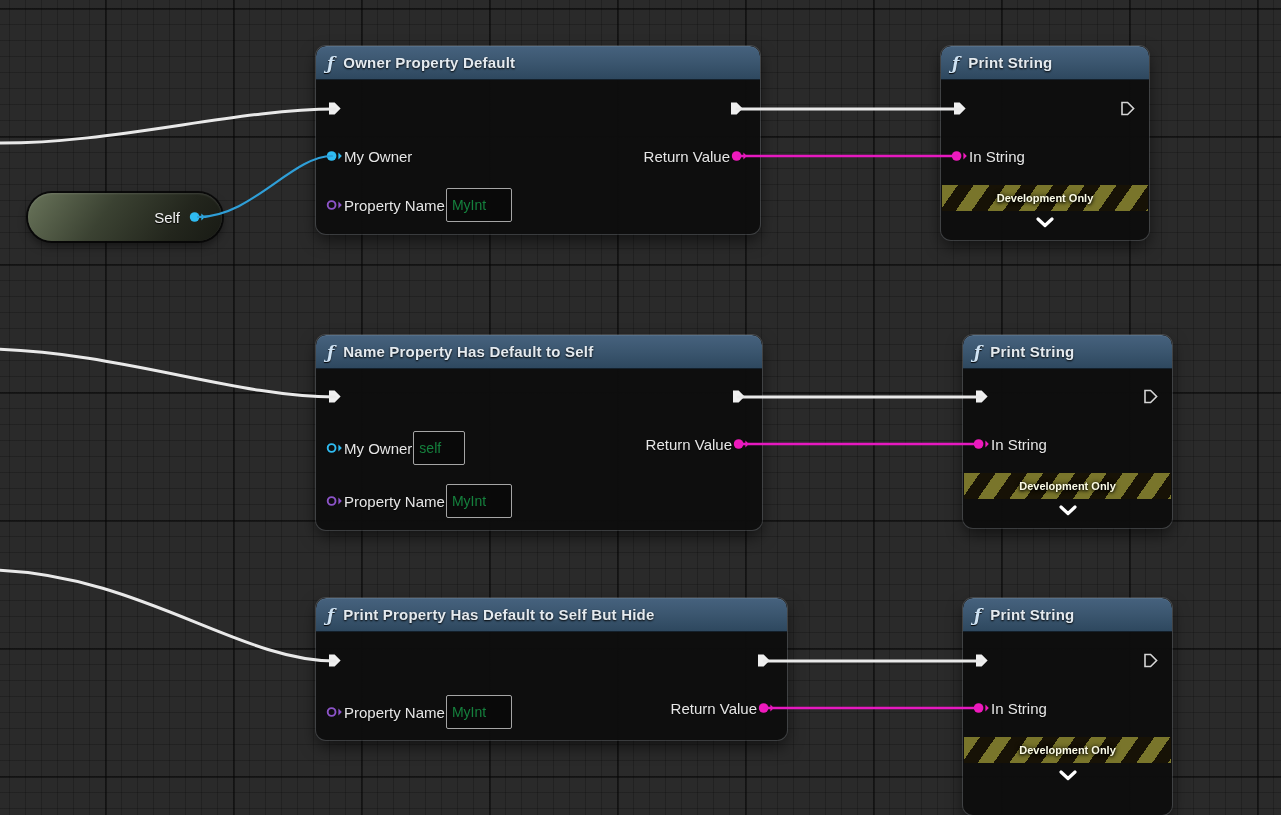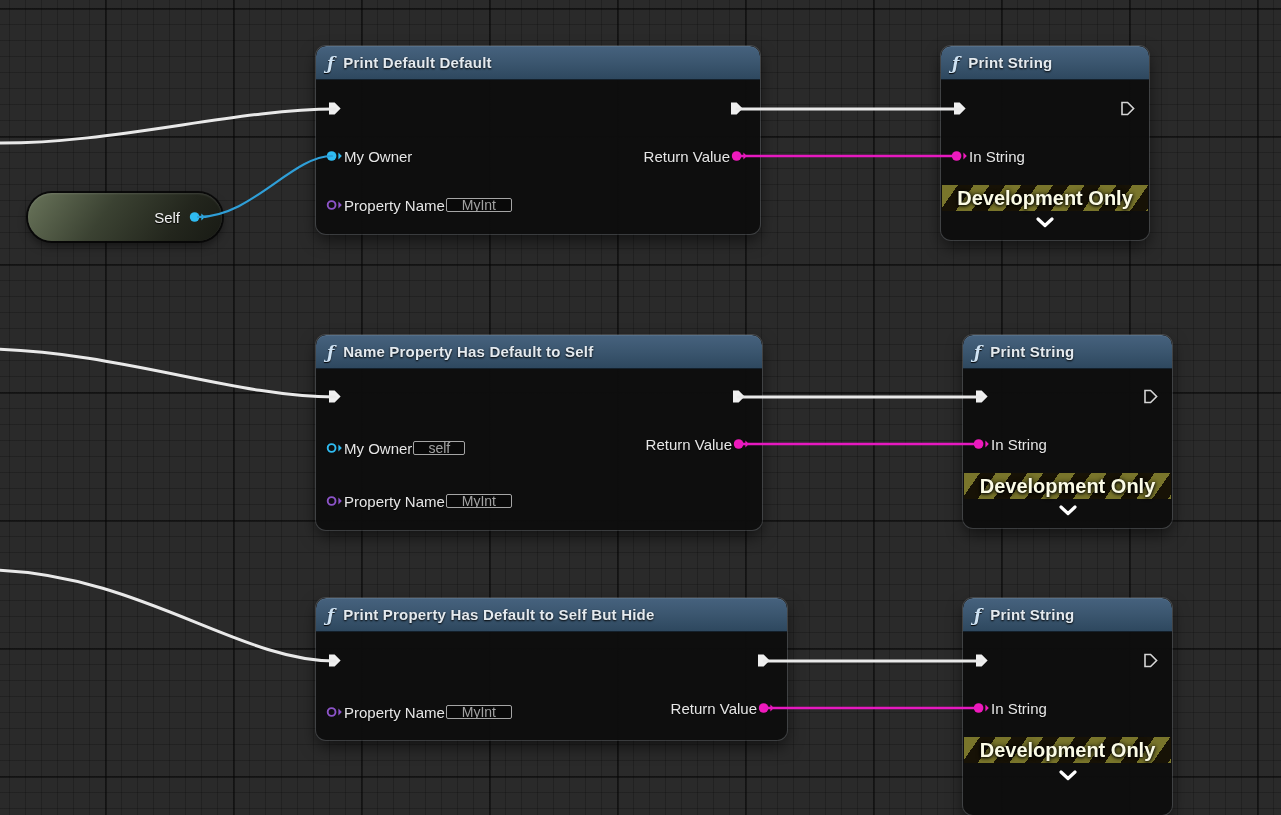--- a/index.html
+++ b/index.html
@@ -24,27 +24,27 @@
     background:linear-gradient(180deg,#46627e 0%,#3b566f 50%,#2e485f 100%);
     border-bottom:1px solid #14202b;border-radius:10px 10px 0 0;
     box-shadow:inset 0 1px 0 rgba(255,255,255,.09);
   }
   .ficon{font:italic 700 17px "DejaVu Serif",serif;color:#cfe3f4;text-shadow:0 1px 1px #000;}
   .title{font-weight:700;font-size:15px;color:#e4eaef;text-shadow:0 1px 2px #000;letter-spacing:.2px;white-space:nowrap;}
   .row{position:absolute;height:24px;display:flex;align-items:center;gap:1px;font-size:15px;white-space:nowrap;}
   .plabel{text-shadow:0 1px 1px rgba(0,0,0,.7);}
   .execpin{position:absolute;}
   .txt{
-    background:rgba(8,8,8,.65);border:1px solid #a5a5a5;color:#a3a3a3;
-    font:14px "Liberation Sans",sans-serif;height:14px;padding:0 5px;border-radius:2px;box-sizing:border-box;text-align:center;
+    background:rgba(8,8,8,.65);border:1px solid #a5a5a5;color:#15803d;
+    font:14px "Liberation Sans",sans-serif;height:34px;padding:0 5px;border-radius:2px;box-sizing:border-box;
   }
   .devbanner{
     position:absolute;left:1px;right:1px;height:26px;display:flex;align-items:center;justify-content:center;
     background:repeating-linear-gradient(125deg,#79752b 0 13px,#171206 13px 26px);
-    color:#fbfbe6;font-weight:700;font-size:20px;
+    color:#fbfbe6;font-weight:700;font-size:11px;
     text-shadow:0 1px 3px #000,0 0 5px rgba(0,0,0,.95);
   }
   .chev{position:absolute;left:50%;transform:translateX(-50%);cursor:pointer;line-height:0;}
   .selfnode{
     position:absolute;z-index:2;border-radius:26px;
     background:linear-gradient(125deg,#69745a 0%,#3b4232 40%,#23261d 75%,#181a14 100%);
     box-shadow:0 0 0 2px rgba(5,5,5,.85), inset 0 1px 2px rgba(255,255,255,.12), 0 5px 10px rgba(0,0,0,.5);
   }
   .selflabel{position:absolute;right:42px;top:50%;transform:translateY(-50%);color:#f2f2f2;font-size:15px;text-shadow:0 1px 1px #000;}
   .selfpin{position:absolute;right:16px;top:50%;transform:translateY(-50%);}
@@ -84,21 +84,21 @@
   <div class="selfnode" style="left:28px;top:193px;width:194px;height:48px">
     <span class="selflabel">Self</span>
     <svg class="selfpin c-obj" width="17" height="12" viewBox="0 0 17 12">
         <use href="#pin-filled"></use>
       </svg>
   </div>
 
   <div class="node" style="left:316px;top:46px;width:444px;height:188px">
     <div class="hdr">
       <span class="ficon">ƒ</span>
-      <span class="title">Print Default Default</span>
+      <span class="title">Owner Property Default</span>
     </div>
     <svg class="execpin" style="left:12px;top:55px" width="14" height="15" viewBox="0 0 14 15">
         <use href="#exec-filled"></use>
       </svg>
     <svg class="execpin" style="right:16px;top:55px" width="14" height="15" viewBox="0 0 14 15">
         <use href="#exec-filled"></use>
       </svg>
     <div class="row" style="left:10px;top:98px">
       <svg class="c-obj" width="17" height="12" viewBox="0 0 17 12">
           <use href="#pin-filled"></use>

